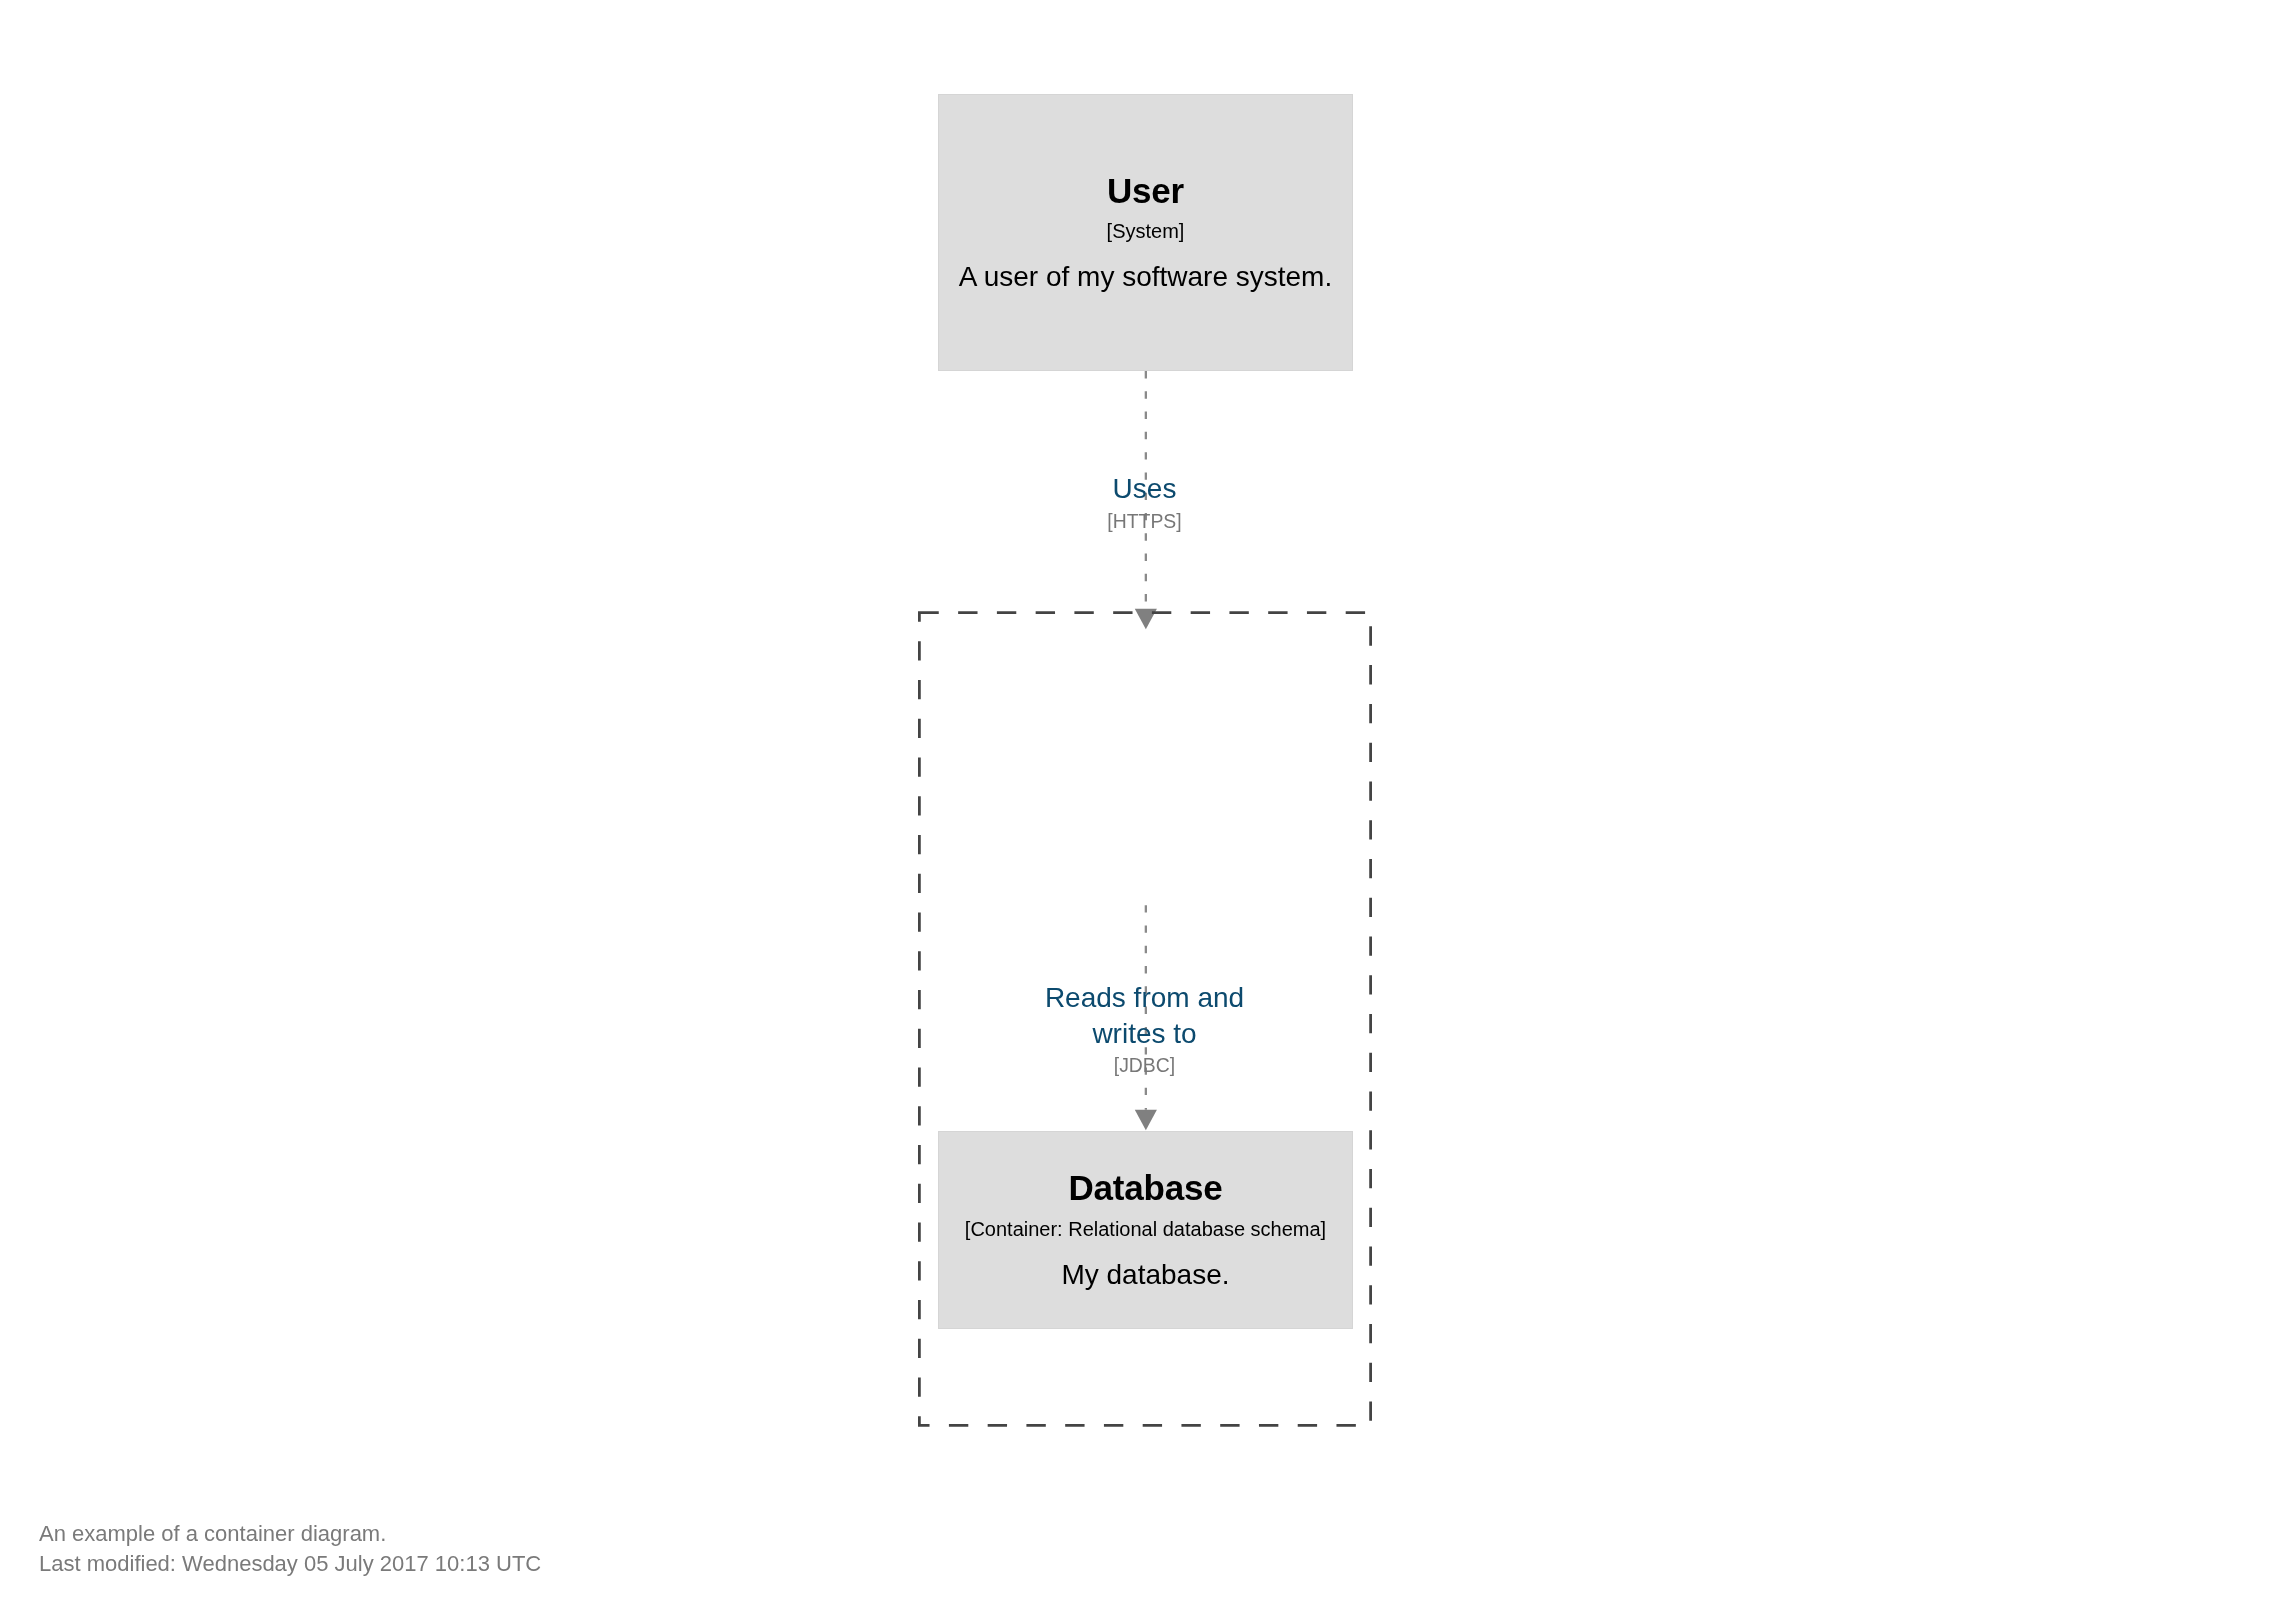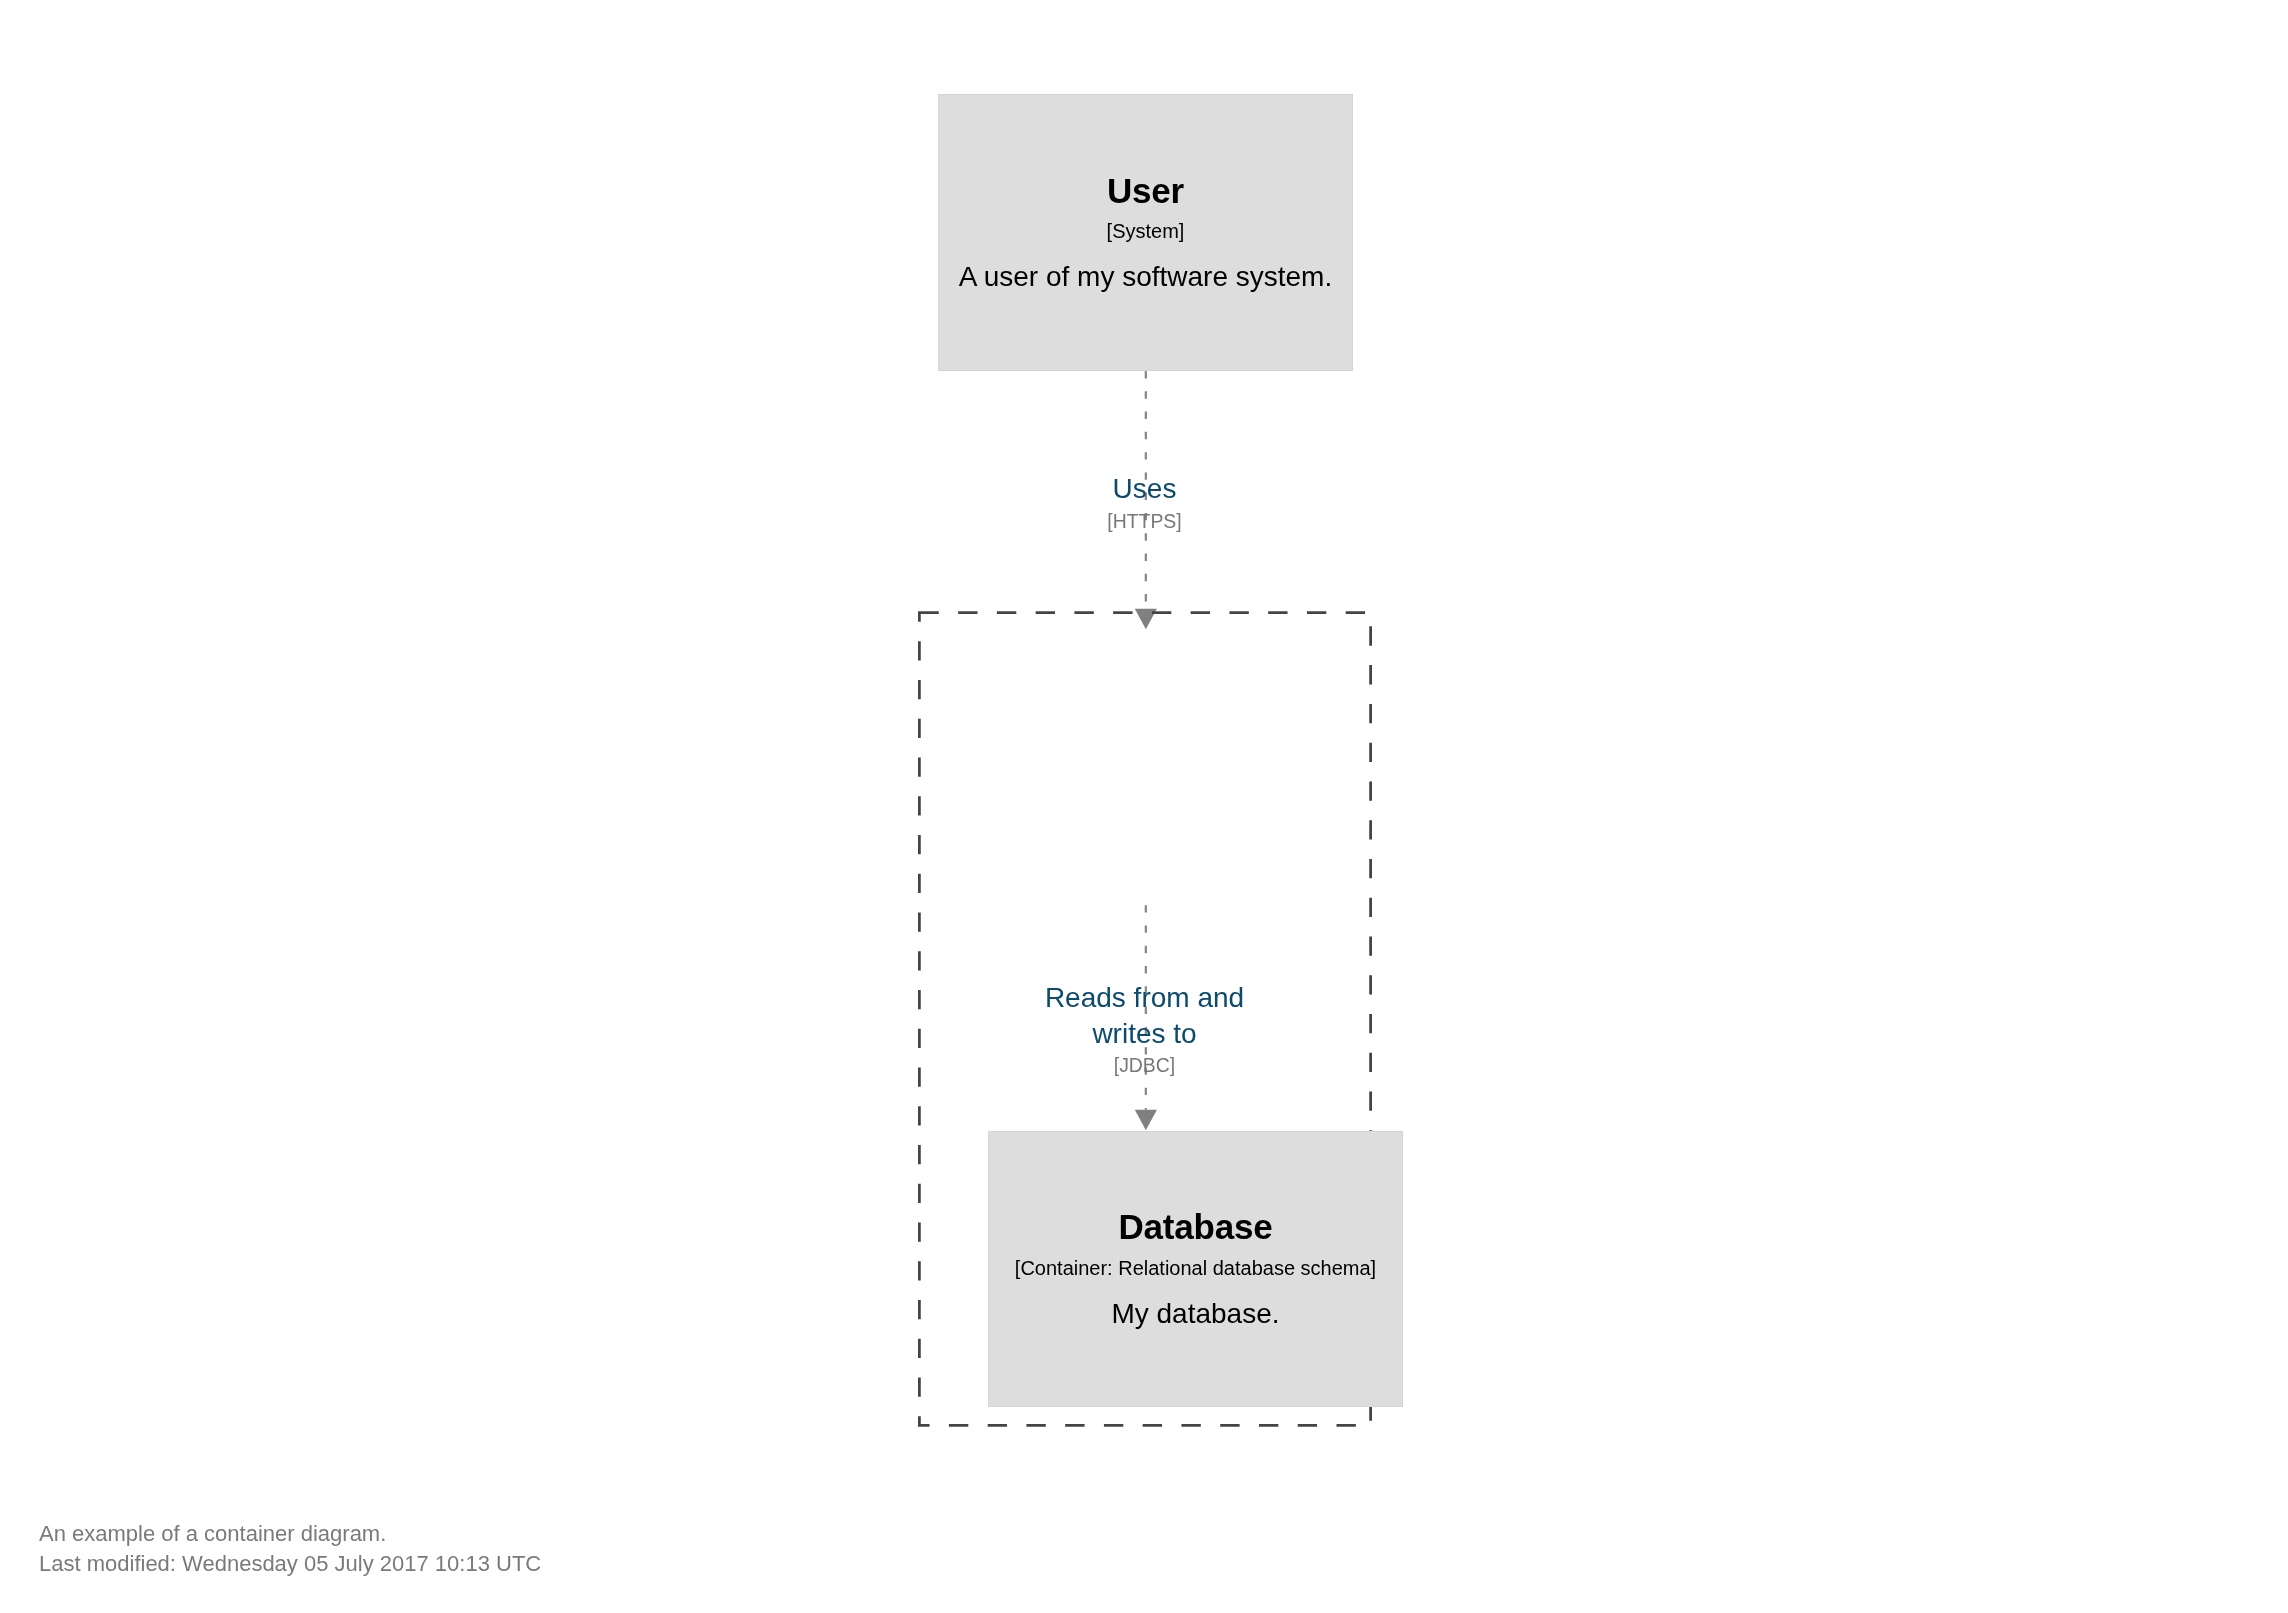--- a/index.html
+++ b/index.html
@@ -65,24 +65,24 @@
     width: 415px;
     height: 277px;
   }
   #node-webapp {
     left: 938px;
     top: 629px;
     width: 415px;
     height: 276px;
   }
   #node-database {
-    left: 988px;
+    left: 938px;
     top: 1131px;
     width: 415px;
-    height: 276px;
+    height: 198px;
   }
 
   
   #boundary {
     position: absolute;
     left: 918px;
     top: 611px;
     width: 454px;
     height: 816px;
     box-sizing: border-box;

